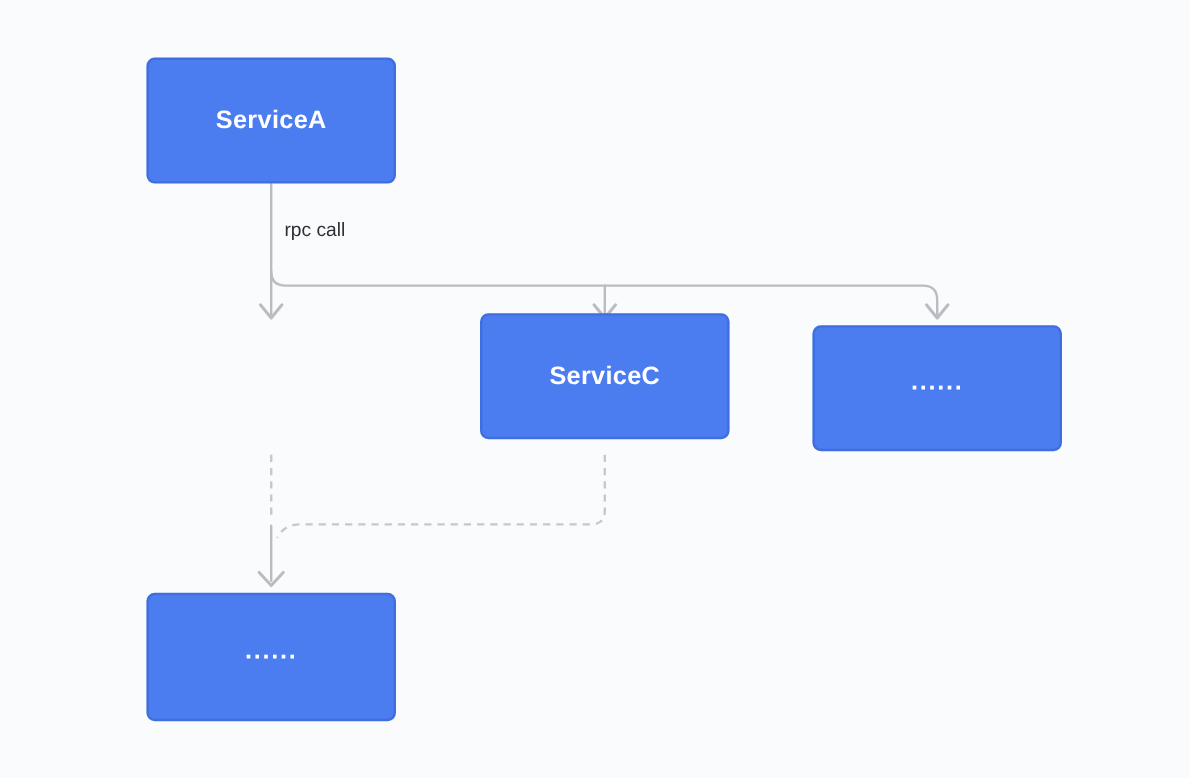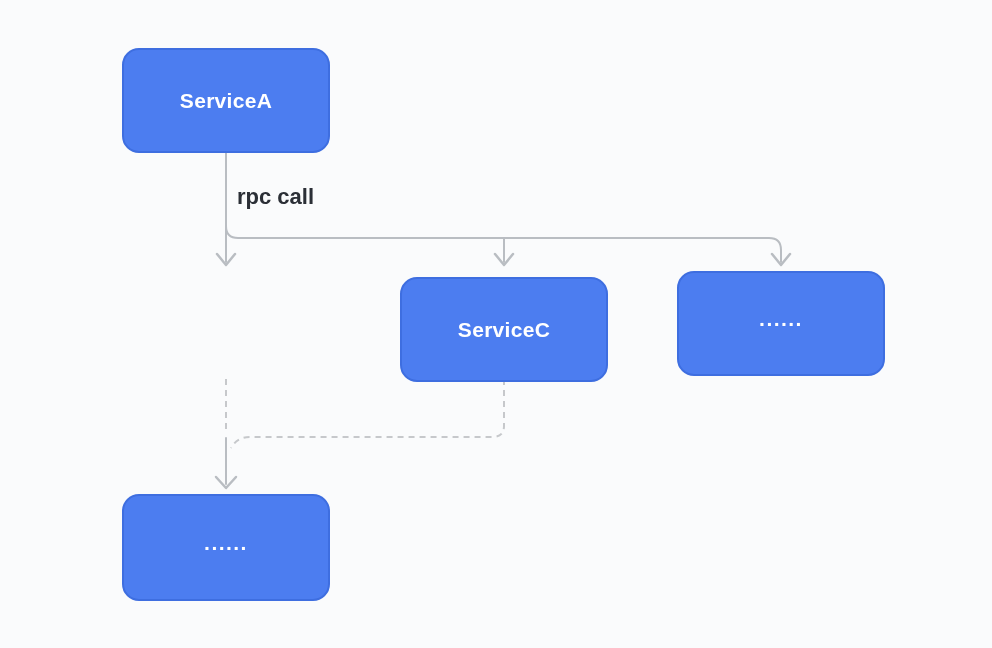--- a/index.html
+++ b/index.html
@@ -43,38 +43,38 @@
     stroke-width:2;
     fill:none;
     stroke-dasharray:6 5;
     stroke-linecap:butt;
   }
   .node{
     position:absolute;
     width:208px;height:105px;
     background:var(--node-fill);
     border:2px solid var(--node-border);
-    border-radius:17px;
+    border-radius:7px;
     display:flex;align-items:center;justify-content:center;
     color:var(--node-text);
     font-size:21px;
     font-weight:bold;
     letter-spacing:0.3px;
   }
   .node-a{left:122px;top:48px;}
   .node-b{left:122px;top:271px;}
-  .node-c{left:400px;top:277px;}
+  .node-c{left:400px;top:261px;}
   .node-more1{left:677px;top:271px;}
   .node-more2{left:122px;top:494px;height:107px;}
   .edge-label{
     position:absolute;
     left:237px;top:184px;
     color:var(--label-text);
-    font-size:22px;
-    font-weight:bold;
+    font-size:16px;
+    font-weight:normal;
   }
 </style>
 </head>
 <body>
 
 <div class="stage">
 
   <svg class="connector-layer" viewBox="0 0 992 648" xmlns="http://www.w3.org/2000/svg">
 
     <g>

